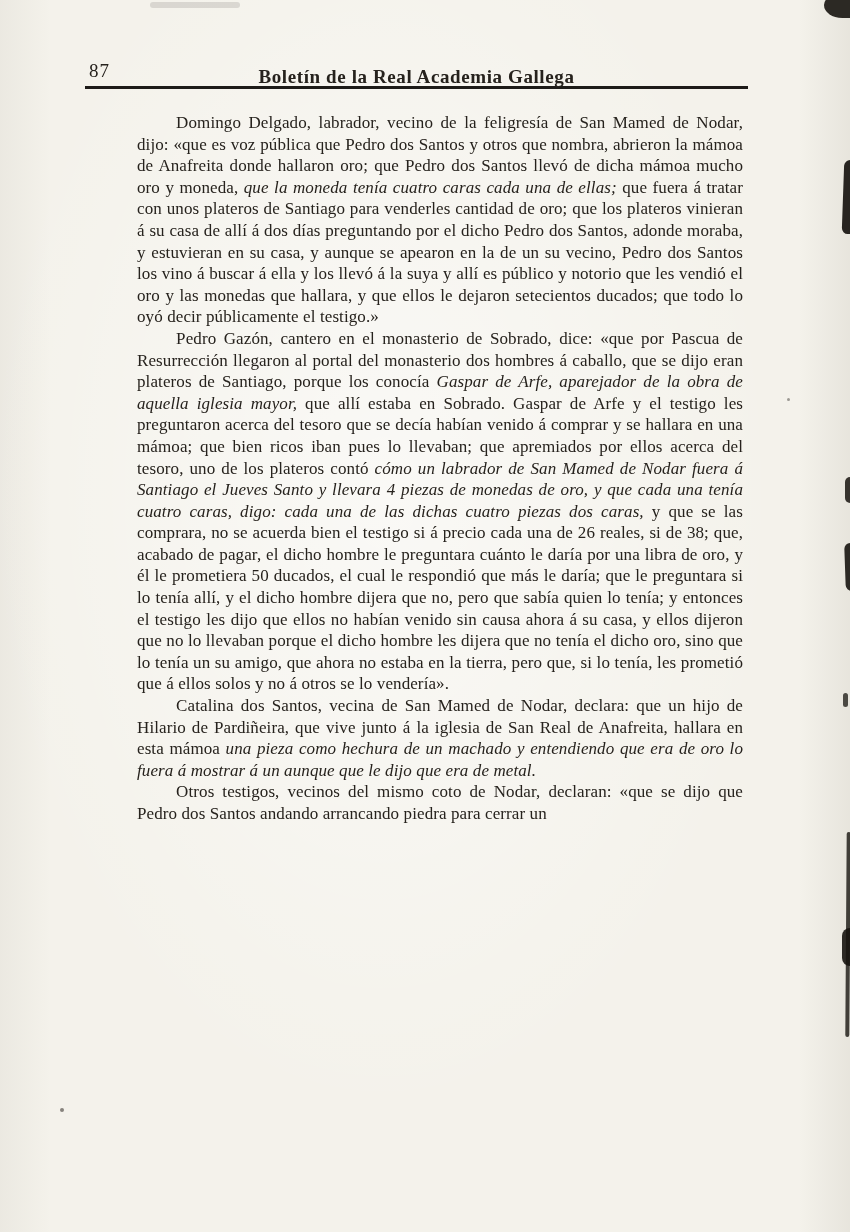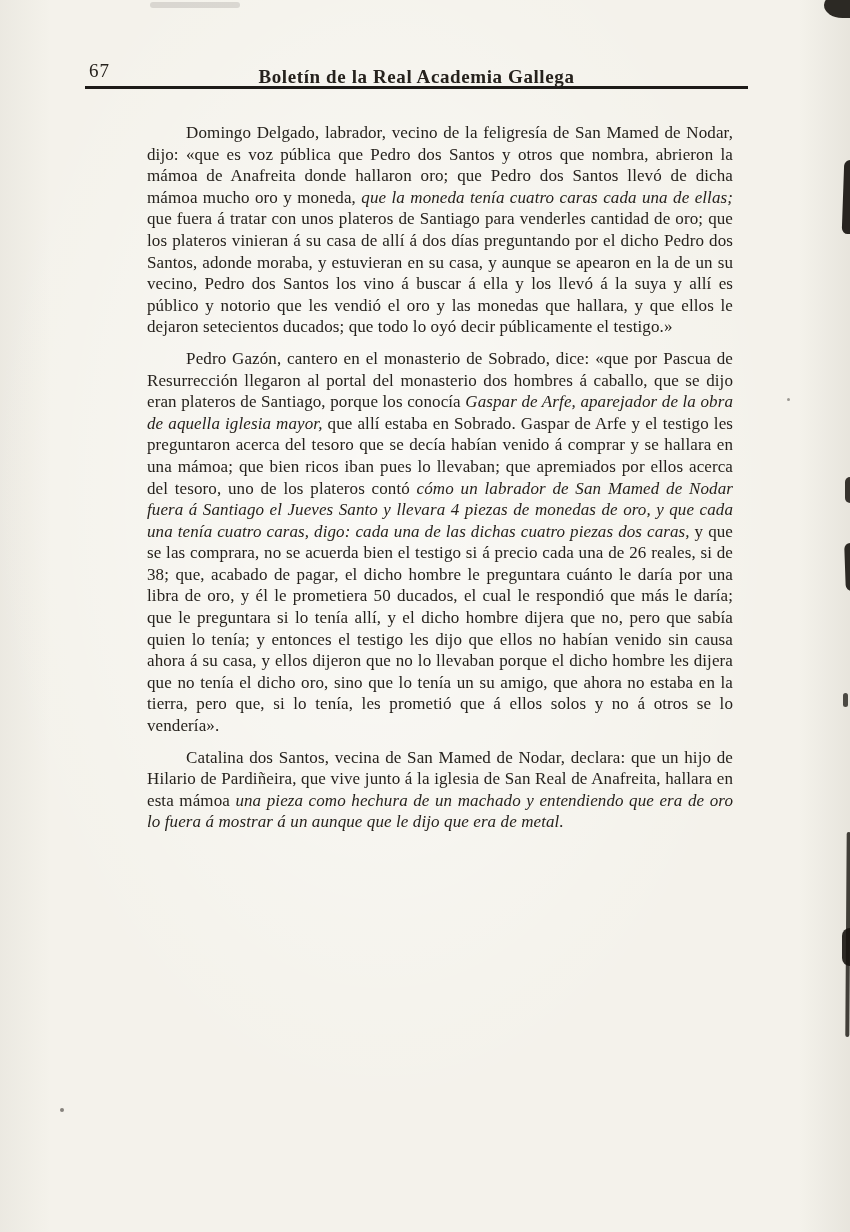--- a/index.html
+++ b/index.html
@@ -53,21 +53,21 @@
     position: absolute;
     top: 112px;
     left: 137px;
     width: 606px;
     font-size: 17px;
     line-height: 21.6px;
     text-align: justify;
     letter-spacing: 0.1px;
   }
   .body-text p {
-    margin: 10px;
+    margin: 0;
     text-indent: 2.3em;
   }
   .italic {
     font-style: italic;
   }
   
   .artifact {
     position: absolute;
     background: #17140f;
   }
@@ -81,28 +81,29 @@
   .art-smudge-top  { top: 2px;    left: 150px;  width: 90px; height: 6px;  border-radius: 4px; opacity: 0.12; }
   .art-speck-1     { top: 1108px; left: 60px;   width: 4px;  height: 4px;  border-radius: 50%; opacity: 0.5; }
   .art-speck-2     { top: 398px;  right: 60px;  width: 3px;  height: 3px;  border-radius: 50%; opacity: 0.4; }
 </style>
 </head>
 <body>
 
 <div class="page">
 
   <div class="header">
-    <span class="page-number">67</span>
+    <span class="page-number">87</span>
     <span class="header-title">Boletín de la Real Academia Gallega</span>
   </div>
 
   <main class="body-text">
       <p><span>Domingo Delgado, labrador, vecino de la feligresía de San Mamed de Nodar, dijo: «que es voz pública que Pedro dos Santos y otros que nombra, abrieron la mámoa de Anafreita donde hallaron oro; que Pedro dos Santos llevó de dicha mámoa mucho oro y moneda, </span><span class="italic">que la moneda tenía cuatro caras cada una de ellas;</span><span> que fuera á tratar con unos plateros de Santiago para venderles cantidad de oro; que los plateros vinieran á su casa de allí á dos días preguntando por el dicho Pedro dos Santos, adonde moraba, y estuvieran en su casa, y aunque se apearon en la de un su vecino, Pedro dos Santos los vino á buscar á ella y los llevó á la suya y allí es público y notorio que les vendió el oro y las monedas que hallara, y que ellos le dejaron setecientos ducados; que todo lo oyó decir públicamente el testigo.»</span></p>
       <p><span>Pedro Gazón, cantero en el monasterio de Sobrado, dice: «que por Pascua de Resurrección llegaron al portal del monasterio dos hombres á caballo, que se dijo eran plateros de Santiago, porque los conocía </span><span class="italic">Gaspar de Arfe, aparejador de la obra de aquella iglesia mayor,</span><span> que allí estaba en Sobrado. Gaspar de Arfe y el testigo les preguntaron acerca del tesoro que se decía habían venido á comprar y se hallara en una mámoa; que bien ricos iban pues lo llevaban; que apremiados por ellos acerca del tesoro, uno de los plateros contó </span><span class="italic">cómo un labrador de San Mamed de Nodar fuera á Santiago el Jueves Santo y llevara 4 piezas de monedas de oro, y que cada una tenía cuatro caras, digo: cada una de las dichas cuatro piezas dos caras,</span><span> y que se las comprara, no se acuerda bien el testigo si á precio cada una de 26 reales, si de 38; que, acabado de pagar, el dicho hombre le preguntara cuánto le daría por una libra de oro, y él le prometiera 50 ducados, el cual le respondió que más le daría; que le preguntara si lo tenía allí, y el dicho hombre dijera que no, pero que sabía quien lo tenía; y entonces el testigo les dijo que ellos no habían venido sin causa ahora á su casa, y ellos dijeron que no lo llevaban porque el dicho hombre les dijera que no tenía el dicho oro, sino que lo tenía un su amigo, que ahora no estaba en la tierra, pero que, si lo tenía, les prometió que á ellos solos y no á otros se lo vendería».</span></p>
       <p><span>Catalina dos Santos, vecina de San Mamed de Nodar, declara: que un hijo de Hilario de Pardiñeira, que vive junto á la iglesia de San Real de Anafreita, hallara en esta mámoa </span><span class="italic">una pieza como hechura de un machado y entendiendo que era de oro lo fuera á mostrar á un aunque que le dijo que era de metal.</span></p>
+      <p><span>Otros testigos, vecinos del mismo coto de Nodar, declaran: «que se dijo que Pedro dos Santos andando arrancando piedra para cerrar un</span></p>
     </main>
 
   <div class="artifact art-corner"></div>
   <div class="artifact art-streak-1"></div>
   <div class="artifact art-mark-1"></div>
   <div class="artifact art-streak-2"></div>
   <div class="artifact art-mark-2"></div>
   <div class="artifact art-streak-3"></div>
   <div class="artifact art-blob-1"></div>
   <div class="artifact art-smudge-top"></div>

